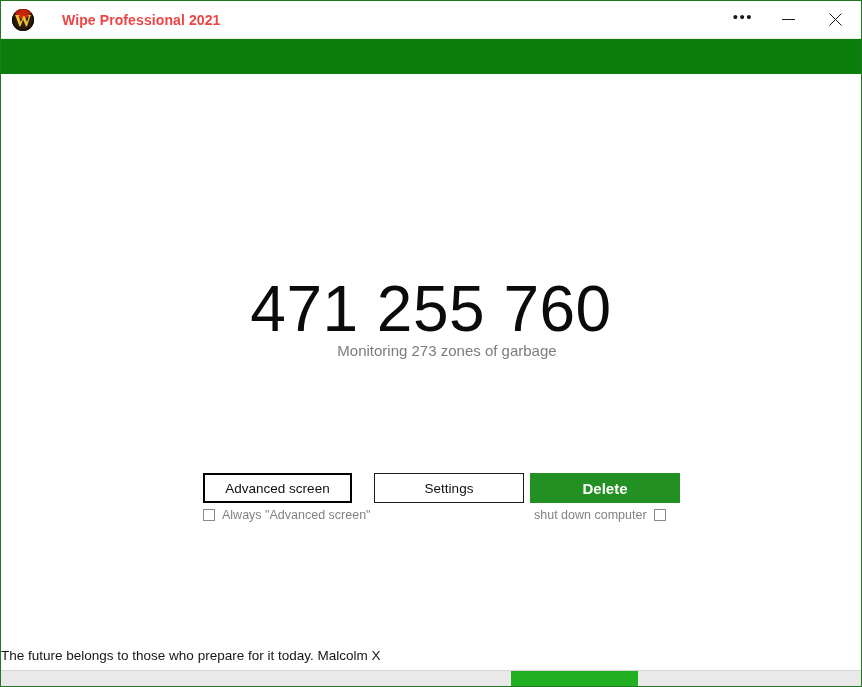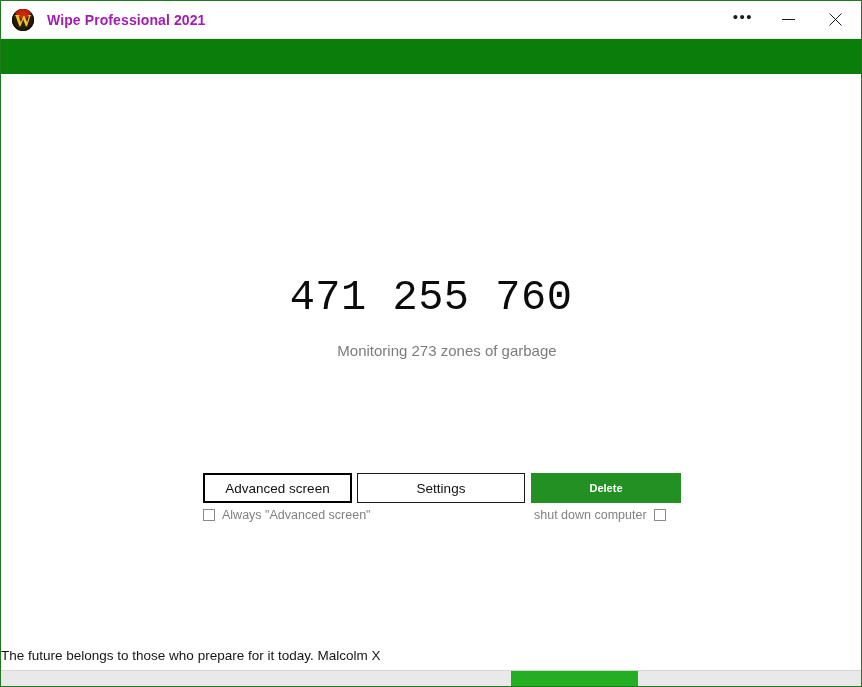--- a/index.html
+++ b/index.html
@@ -69,24 +69,24 @@
     z-index: 2;
     font-family: "Liberation Serif", serif;
     font-weight: bold;
     font-size: 17px;
     line-height: 1;
     color: #f0c23c;
     text-shadow: 0 1px 0 #6b4a08;
     margin-top: 1px;
   }
   .title-text {
-    margin-left: 13px;
+    margin-left: 28px;
     font-size: 14px;
     font-weight: bold;
-    color: #a21caf;
+    color: #ef4444;
     letter-spacing: 0.1px;
     white-space: nowrap;
   }
   .win-controls {
     margin-left: auto;
     display: flex;
     align-items: center;
     height: 100%;
   }
   .win-btn {
@@ -128,27 +128,26 @@
     position: relative;
     background: #ffffff;
   }
 
   .counter {
     position: absolute;
     left: 0;
     right: 0;
     top: 203px;
     text-align: center;
-    font-size: 42px;
+    font-size: 64px;
     font-weight: 300;
     color: #0b0b0b;
     letter-spacing: 0.5px;
     line-height: 1;
     white-space: nowrap;
-    font-family: Liberation Mono, monospace;
   }
   .counter-sub {
     position: absolute;
     left: 0;
     right: 0;
     top: 268px;
     text-align: center;
     font-size: 15px;
     color: #7c7c7c;
     margin-left: 32px;
@@ -171,33 +170,33 @@
     font-size: 13.5px;
     color: #111111;
     background: #ffffff;
     white-space: nowrap;
   }
   .btn-advanced {
     width: 149px;
     border: 2px solid #000000;
   }
   .btn-settings {
-    width: 168px;
-    margin-left: 5px;
+    width: 150px;
+    margin-left: 22px;
     border: 1px solid #1a1a1a;
   }
   .btn-delete {
     width: 150px;
     margin-left: 6px;
     height: 30px;
     border: none;
     background: #239023;
     color: #ffffff;
     font-weight: bold;
-    font-size: 11px;
+    font-size: 15px;
   }
 
   
   .checkbox-row {
     position: absolute;
     top: 434px;
     display: flex;
     align-items: center;
     gap: 7px;
   }

